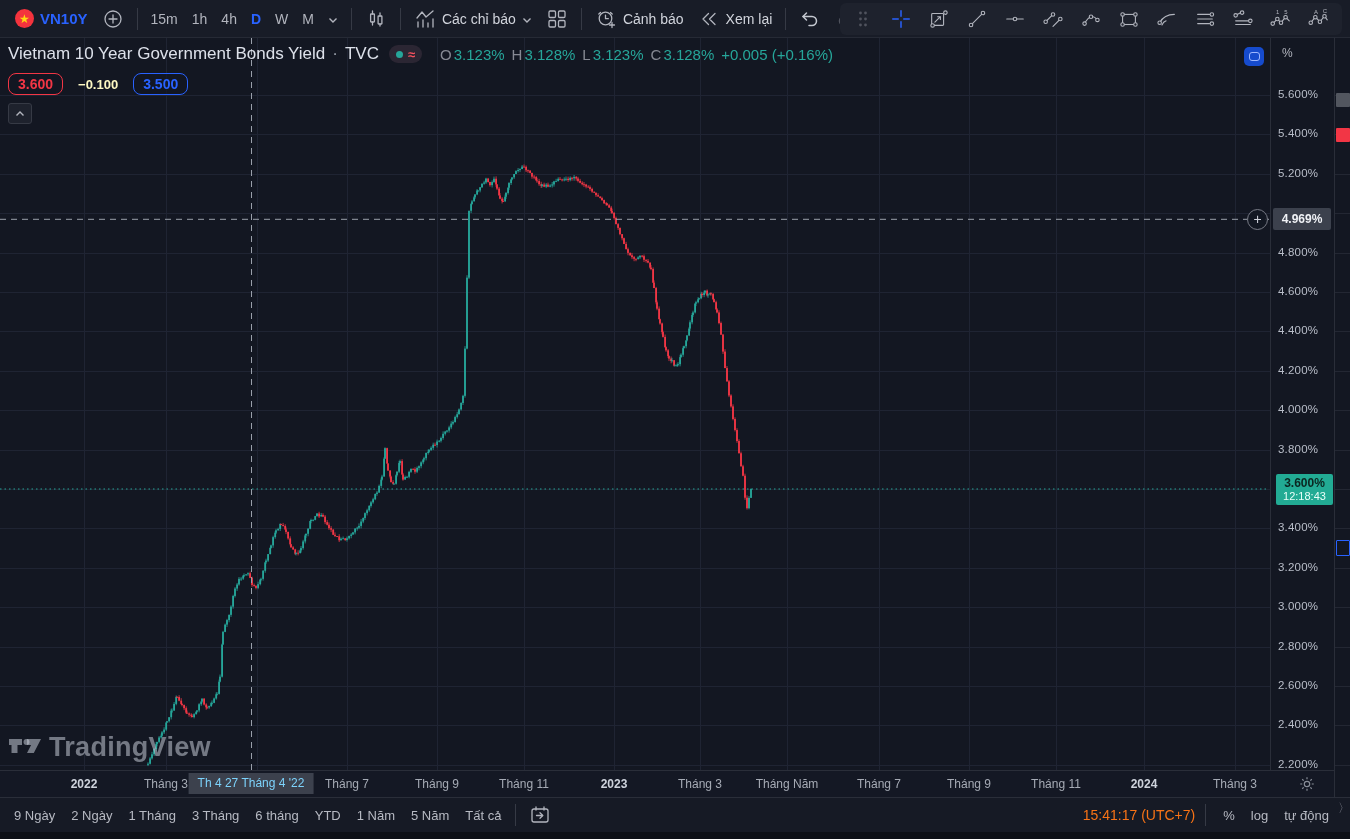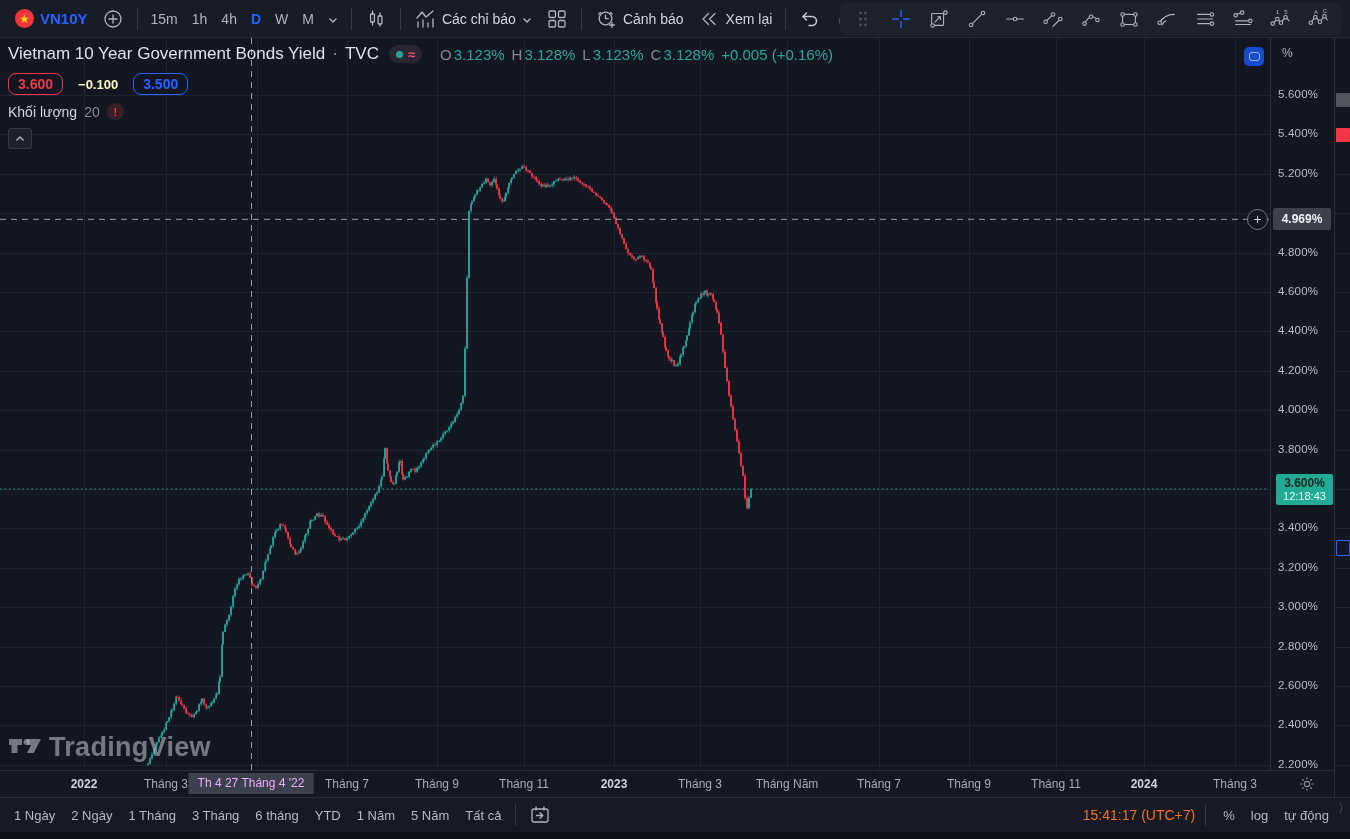--- a/index.html
+++ b/index.html
@@ -81,21 +81,21 @@
   .edge-strip { position:absolute; top:38px; left:1334px; width:16px; height:759px; background:#131722;
                 border-left:1px solid #2a2e39; z-index:5; cursor:pointer; }
   .edge-tick { position:absolute; left:0; width:100%; height:1px; background:#232733; }
   .edge-mark { position:absolute; left:1px; width:14px; border-radius:1px; }
 
   
   .time-axis { position:absolute; top:770px; left:0; width:1334px; height:27px; background:#141824;
                border-top:1px solid #2a2e39; z-index:3; cursor:ew-resize; }
   .ttick { position:absolute; top:6px; transform:translateX(-50%); font-size:12px; color:#a6abb5; white-space:nowrap; }
   .ttick.year { color:#ced3dc; font-weight:600; }
-  .xhair-time { position:absolute; top:2px; transform:translateX(-50%); background:#3c414d; color:#f0abfc;
+  .xhair-time { position:absolute; top:2px; transform:translateX(-50%); background:#3c414d; color:#7dd3fc;
                 font-size:12px; padding:3px 9px 4px; border-radius:0; white-space:nowrap; z-index:4; }
   .gear-btn { position:absolute; top:4px; left:1297px; width:20px; height:20px; border:none; background:transparent;
               cursor:pointer; color:#8a8f99; padding:0; }
 
   
   .watermark { position:absolute; left:8px; top:694px; display:flex; align-items:center; gap:7px;
                color:rgba(196,203,213,.55); z-index:1; pointer-events:none; }
   .watermark .wm-text { font-size:27px; font-weight:700; letter-spacing:.3px; }
 
   
@@ -1070,25 +1070,20 @@
             </span>
             <span class="v">+0.005 (+0.16%)</span>
           </span>
       </div>
       <div class="legend-row2">
         <span class="price-box red">3.600</span>
         <span class="delta">−0.100</span>
         <span class="price-box blue">3.500</span>
       </div>
       <div>
-          <div class="ind-row">
-            <span class="ind-name">Khối lượng</span>
-            <span class="ind-param">20</span>
-            <span class="err-badge">!</span>
-          </div>
         </div>
       <button class="collapse-btn">
           <span><svg class="chev" viewBox="0 0 10 8" fill="none" stroke="#b2b5be" stroke-width="1.4">
               <path d="M1.5 5.5L5 2l3.5 3.5"></path>
             </svg></span>
         </button>
     </div>
 
     <div class="watermark">
       <span><svg width="34" height="24" viewBox="0 0 34 24" fill="rgba(196,203,213,.55)">
@@ -1171,21 +1166,21 @@
       <div class="ttick" style="left: 787px;">Tháng Năm</div>
       <div class="ttick" style="left: 879px;">Tháng 7</div>
       <div class="ttick" style="left: 969px;">Tháng 9</div>
       <div class="ttick" style="left: 1056px;">Tháng 11</div>
       <div class="ttick year" style="left: 1144px;">2024</div>
       <div class="ttick" style="left: 1235px;">Tháng 3</div>
     </div>
 
   <footer class="bottombar">
     <div class="bb-left">
-        <button class="range-btn">1 Ngày</button>
+        <button class="range-btn">9 Ngày</button>
         <button class="range-btn">2 Ngày</button>
         <button class="range-btn">1 Tháng</button>
         <button class="range-btn">3 Tháng</button>
         <button class="range-btn">6 tháng</button>
         <button class="range-btn">YTD</button>
         <button class="range-btn">1 Năm</button>
         <button class="range-btn">5 Năm</button>
         <button class="range-btn">Tất cả</button>
       </div>
     <div class="divider"></div>

